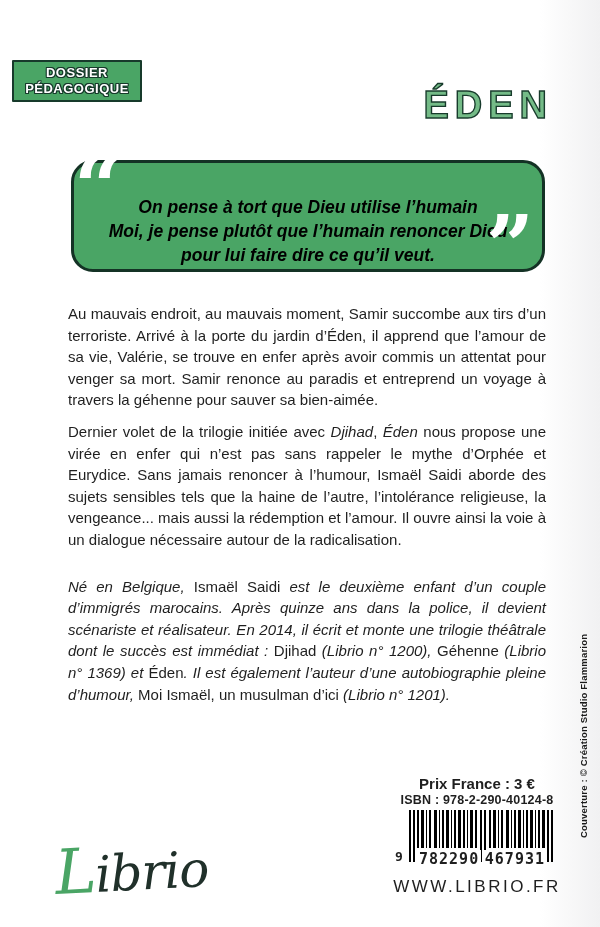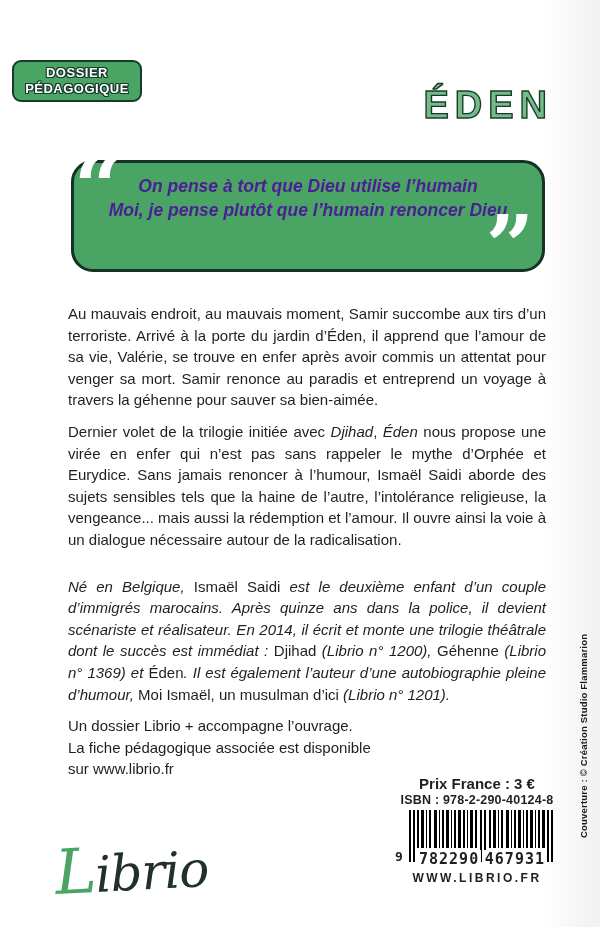--- a/index.html
+++ b/index.html
@@ -13,42 +13,42 @@
   body{font-family:"Liberation Sans",sans-serif;}
   .page{
     position:relative;width:600px;height:927px;margin:0 auto;
     background:linear-gradient(to right,#ffffff 0%,#ffffff 90%,#f1f1f2 100%);
     overflow:hidden;color:var(--ink);
   }
   
   .badge{
     position:absolute;left:12px;top:60px;width:130px;
     background:var(--green);
-    border:2px solid var(--dark);border-radius:9px;
+    border:2px solid var(--dark);border-radius:1px;
     padding:3px 2px 4px;text-align:center;
     color:#fff;font-size:13px;font-weight:800;line-height:1.2;letter-spacing:.5px;
     text-shadow:1px 0 0 var(--dark),-1px 0 0 var(--dark),0 1px 0 var(--dark),0 -1px 0 var(--dark),
                 1px 1px 0 var(--dark),-1px -1px 0 var(--dark),1px -1px 0 var(--dark),-1px 1px 0 var(--dark);
   }
   
   .title{
     position:absolute;top:84px;right:47px;
     font-size:38px;font-weight:700;letter-spacing:6px;
     color:var(--title-green);
     -webkit-text-stroke:1.4px var(--dark);
   }
   
   .quote-box{
     position:absolute;left:71px;top:160px;width:474px;height:112px;
     background:var(--green);
     border:3px solid #143225;border-radius:22px;
   }
   .quote-lines{
     position:absolute;inset:0;padding-top:11px;text-align:center;
-    color:#4c1d95;font-style:italic;font-weight:700;font-size:17.5px;line-height:24px;
+    color:#000000;font-style:italic;font-weight:700;font-size:17.5px;line-height:24px;margin-top:21px;
   }
   .qmark{
     position:absolute;font-family:"DejaVu Serif",serif;font-size:84px;line-height:1;
     color:#fff;font-weight:700;pointer-events:none;
   }
   .qmark.open{left:0px;top:-18px;}
   .qmark.close{right:8px;top:42px;}
   
   .copy{
     position:absolute;left:68px;top:303px;width:478px;
@@ -72,21 +72,21 @@
     font-family:"DejaVu Sans Mono",monospace;font-size:13px;font-weight:700;
   }
   .digit-row{
     position:absolute;left:12px;bottom:2px;width:146px;height:14px;
     display:flex;justify-content:space-between;padding:0 8px;
   }
   .digit-row span{
     background:#fff;padding:0 2px;
     font-family:"DejaVu Sans Mono",monospace;font-size:15px;font-weight:700;letter-spacing:1px;
   }
-  .website{margin-top:5px;font-size:12px;font-weight:700;letter-spacing:2.5px;}
+  .website{margin-top:11px;font-size:17px;font-weight:400;letter-spacing:2.5px;}
   
   .logo{
     position:absolute;left:55px;top:838px;
     font-family:"DejaVu Serif",serif;font-style:italic;
     font-size:50px;letter-spacing:-1px;color:#20302a;
     transform:rotate(-3deg);line-height:1.1;
   }
   .logo .initial{color:var(--green);font-size:62px;line-height:1;}
   
   .credit{
@@ -105,31 +105,29 @@
     <div>PÉDAGOGIQUE</div>
   </div>
 
   <div class="title">ÉDEN</div>
 
   <div class="quote-box">
     <span class="qmark open">“</span>
     <div class="quote-lines">
       <div>On pense à tort que Dieu utilise l’humain</div>
       <div>Moi, je pense plutôt que l’humain renoncer Dieu</div>
+      <div>pour lui faire dire ce qu’il veut.</div>
     </div>
     <span class="qmark close">”</span>
   </div>
 
   <div class="copy">
     <p><span>Au mauvais endroit, au mauvais moment, Samir succombe aux tirs d’un terroriste. Arrivé à la porte du jardin d’Éden, il apprend que l’amour de sa vie, Valérie, se trouve en enfer après avoir commis un attentat pour venger sa mort. Samir renonce au paradis et entreprend un voyage à travers la géhenne pour sauver sa bien-aimée.</span></p>
     <p class="gap-lg"><span>Dernier volet de la trilogie initiée avec </span><span class="seg-i">Djihad</span><span>, </span><span class="seg-i">Éden</span><span> nous propose une virée en enfer qui n’est pas sans rappeler le mythe d’Orphée et Eurydice. Sans jamais renoncer à l’humour, Ismaël Saidi aborde des sujets sensibles tels que la haine de l’autre, l’intolérance religieuse, la vengeance... mais aussi la rédemption et l’amour. Il ouvre ainsi la voie à un dialogue nécessaire autour de la radicalisation.</span></p>
     <p class="bio"><span>Né en Belgique, </span><span class="seg-b seg-r">Ismaël Saidi</span><span> est le deuxième enfant d’un couple d’immigrés marocains. Après quinze ans dans la police, il devient scénariste et réalisateur. En 2014, il écrit et monte une trilogie théâtrale dont le succès est immédiat : </span><span class="seg-r">Djihad</span><span> (Librio n° 1200), </span><span class="seg-r">Géhenne</span><span> (Librio n° 1369) et </span><span class="seg-r">Éden</span><span>. Il est également l’auteur d’une autobiographie pleine d’humour, </span><span class="seg-r">Moi Ismaël, un musulman d’ici</span><span> (Librio n° 1201).</span></p>
-    <p class="dossier"><span>Un </span><span class="seg-b">dossier Librio</span><span> + accompagne l’ouvrage.
-La </span><span class="seg-b">fiche pédagogique</span><span> associée est disponible
-sur www.librio.fr</span></p>
   </div>
 
   <div class="logo"><span class="initial">L</span><span>ibrio</span></div>
 
   <div class="commerce">
     <div class="price">Prix France : 3 €</div>
     <div class="isbn">ISBN : 978-2-290-40124-8</div>
     <div class="barcode-wrap">
       <span class="lead-digit">9</span>
       <svg width="146" height="52" viewBox="0 0 146 52">

